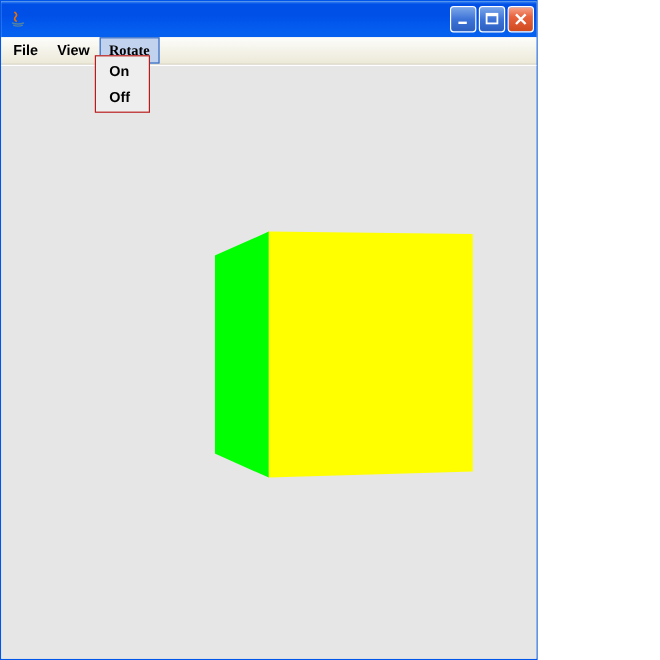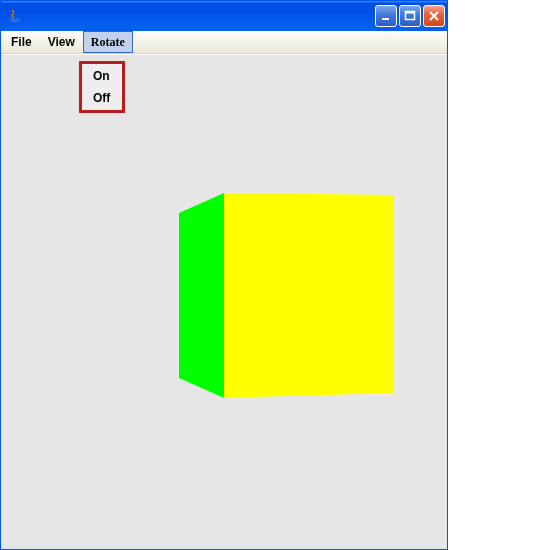--- a/index.html
+++ b/index.html
@@ -74,24 +74,24 @@
     cursor: default;
   }
   .menu-item.active {
     background: #c1d2ee;
     border: 1px solid #316ac5;
     padding: 0 7px;
     font-family: Liberation Serif, serif;
   }
   .dropdown {
     position: absolute;
-    top: 61px;
+    top: 46px;
     left: 79px;
     background: #eeeeee;
-    border: 3px solid #b91c1c;
+    border: 1px solid #b91c1c;
     min-width: 46px;
     padding: 1px;
   }
   .dropdown-item {
     padding: 4px 10px 4px 10px;
     font-weight: bold;
     font-size: 12px;
     cursor: default;
   }
   .content {

